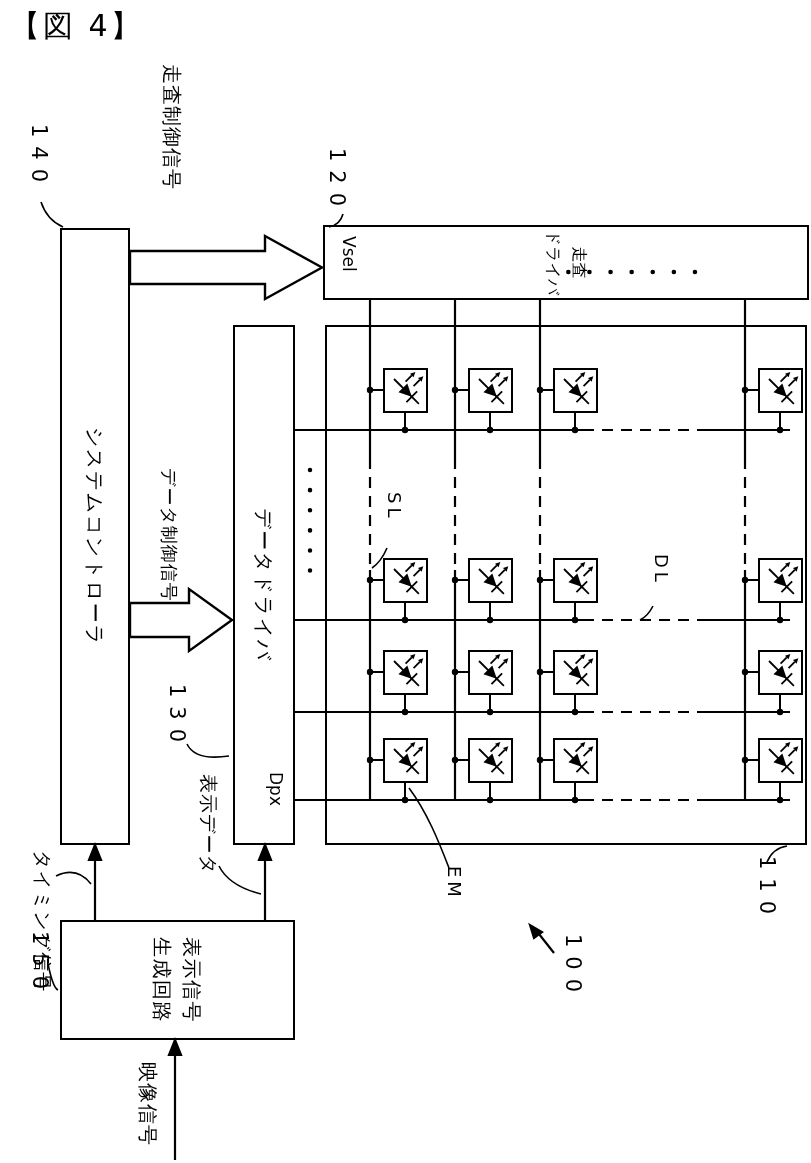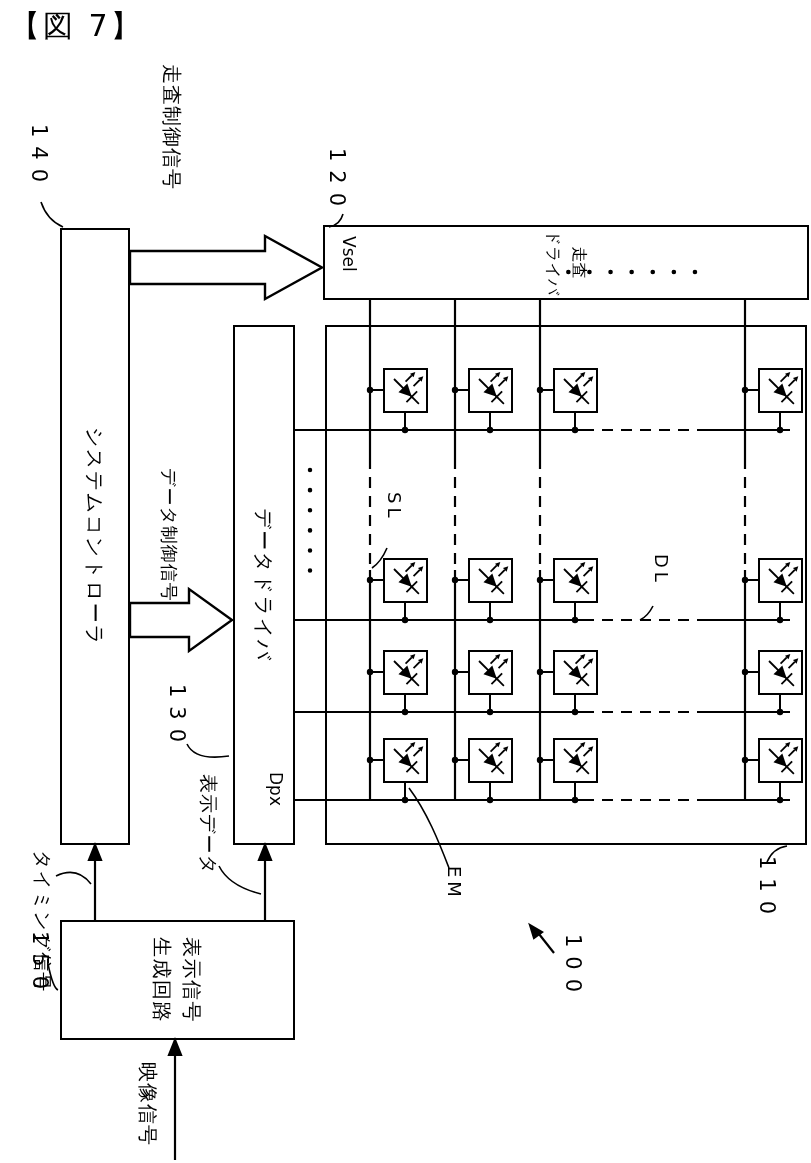--- a/index.html
+++ b/index.html
@@ -22,21 +22,21 @@
   .px{position:absolute;width:45px;height:45px;border:2px solid #000;background:#fff}
   .px svg{display:block;width:40px;height:40px;margin:0 auto}
   #wiring{position:absolute;left:0;top:0;pointer-events:none}
   #pixel-layer{position:absolute;left:0;top:0;width:1163px;height:811px;pointer-events:none}
 </style>
 </head>
 <body>
 
 <div id="page">
 
-  <div id="fig-title">【図 7】</div>
+  <div id="fig-title">【図 4】</div>
 
   <div id="landscape">
 
     <div class="box" style="left:225px;top:2px;width:75px;height:486px">
       <span class="ln small">走査</span>
       <span class="ln small">ドライバ</span>
       <span class="pin" style="left:9px;top:448px">Vsel</span>
     </div>
 
     <div class="box" style="left:325px;top:4px;width:520px;height:482px"></div>

